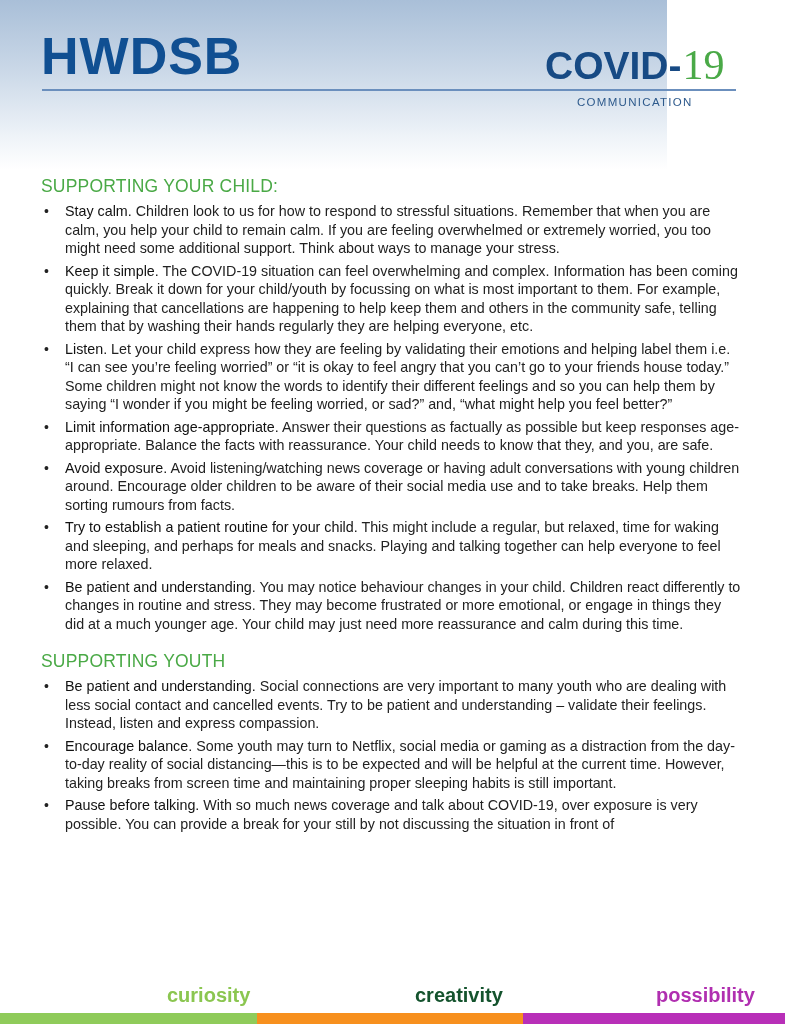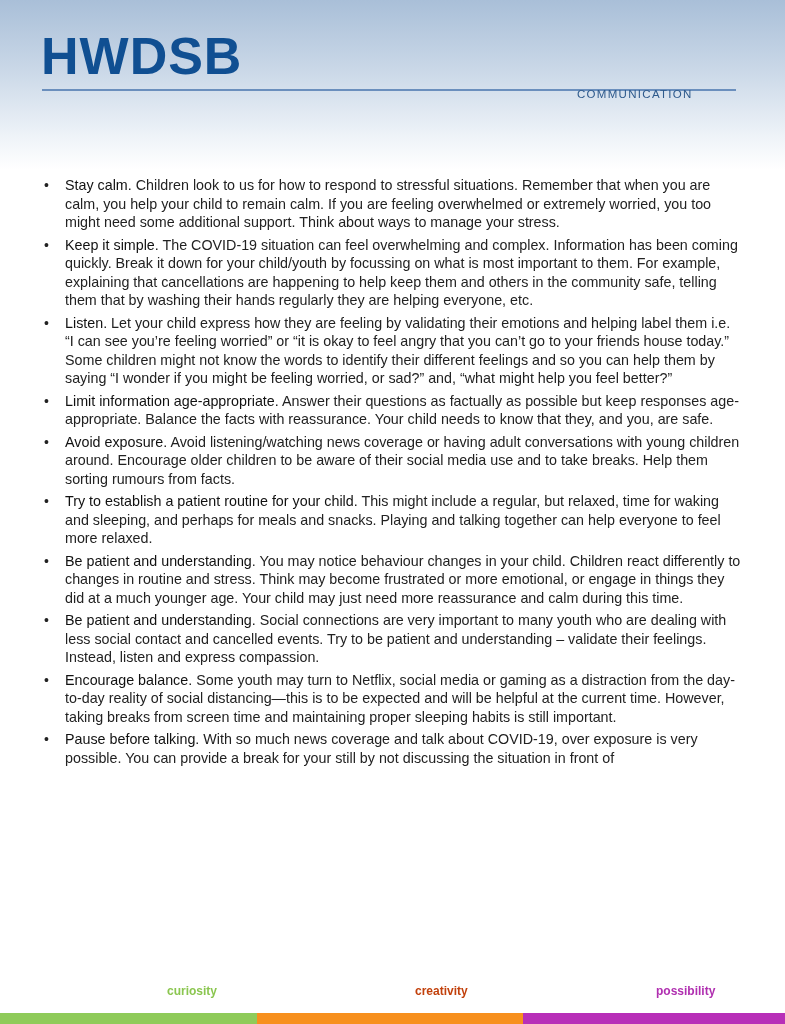--- a/index.html
+++ b/index.html
@@ -3,21 +3,21 @@
 <meta charset="utf-8">
 <style>
   html, body { margin: 0; padding: 0; }
   body {
     width: 785px; height: 1024px; overflow: hidden; position: relative;
     background: #ffffff;
     font-family: "Liberation Sans", sans-serif;
     color: #1f1f1f;
   }
   .header {
-    position: absolute; left: 0; top: 0; width: 785px; height: 170px;
+    position: absolute; left: 0; top: 0; width: 667px; height: 170px;
     background: linear-gradient(to bottom, #a9bfd8 0%, #c9d7e7 40%, #eef3f8 80%, #ffffff 100%);
   }
   .logo {
     position: absolute; left: 41px; top: 30px;
     font-family: "Liberation Sans", sans-serif; font-weight: bold;
     font-size: 52px; letter-spacing: 1px; color: #104f92; line-height: 1;
   }
   .rule {
     position: absolute; left: 42px; top: 89px; width: 694px; height: 2px;
     background: #6b8fbd;
@@ -27,21 +27,21 @@
   }
   .covid .word {
     font-family: "Liberation Sans", sans-serif; font-weight: bold;
     font-size: 39px; color: #174a84;
   }
   .covid .num {
     font-family: "Liberation Serif", serif;
     font-size: 42px; color: #4aa947; margin-left: 1px;
   }
   .comm {
-    position: absolute; left: 577px; top: 88px;
+    position: absolute; left: 577px; top: 96px;
     font-size: 11.5px; letter-spacing: 1.3px; color: #2e5a8c;
   }
   .content {
     position: absolute; left: 41px; top: 176px; width: 700px;
   }
   .section-title {
     color: #4aa946; font-size: 17.5px; margin: 0 0 5px 0; font-weight: normal;
     letter-spacing: 0.2px;
   }
   .section-title.second { margin-top: 18px; }
@@ -51,54 +51,59 @@
     font-size: 14.3px; line-height: 18.5px; color: #222;
   }
   ul.bullets li .dot {
     position: absolute; left: 3px; top: 0; font-size: 14px;
   }
   ul.bullets li b { font-weight: normal; color: #111; }
   .footer-words {
     position: absolute; left: 0; top: 984px; width: 785px; height: 28px;
   }
   .fw {
-    position: absolute; top: 0; font-weight: bold; font-size: 12px;
+    position: absolute; top: 0; font-weight: bold; font-size: 20px;
     font-family: "Liberation Sans", sans-serif;
   }
   .fw.curiosity { left: 167px; color: #8bc650; }
-  .fw.creativity { left: 415px; color: #c2410c; }
+  .fw.creativity { left: 415px; color: #14532d; }
   .fw.possibility { left: 656px; color: #b02fb0; }
   .footer-bar {
     position: absolute; left: 0; top: 1013px; width: 785px; height: 11px; display: flex;
   }
   .footer-bar div { height: 100%; }
   .fb1 { width: 257px; background: #8fcb5a; }
   .fb2 { width: 266px; background: #f7901e; }
   .fb3 { flex: 1; background: #b82fb8; }
 </style>
 </head>
 <body>
 
 <div class="header">
   <div class="logo">HWDSB</div>
   <div class="rule"></div>
+  <div class="covid">
+    <span class="word">COVID-</span><span class="num">19</span>
+  </div>
   <div class="comm">COMMUNICATION</div>
 </div>
 
 <div class="content">
+  <h2 class="section-title">SUPPORTING YOUR CHILD:</h2>
   <ul class="bullets">
     <li><span class="dot">•</span><b>Stay calm.</b><span> Children look to us for how to respond to stressful situations. Remember that when you are calm, you help your child to remain calm. If you are feeling overwhelmed or extremely worried, you too might need some additional support. Think about ways to manage your stress.</span></li>
     <li><span class="dot">•</span><b>Keep it simple.</b><span>  The COVID-19 situation can feel overwhelming and complex. Information has been coming quickly. Break it down for your child/youth by focussing on what is most important to them.  For example, explaining that cancellations are happening to help keep them and others in the community safe, telling them that by washing their hands regularly they are helping everyone, etc.</span></li>
     <li><span class="dot">•</span><b>Listen.</b><span> Let your child express how they are feeling by validating their emotions and helping label them i.e. “I can see you’re feeling worried” or “it is okay to feel angry that you can’t go to your friends house today.” Some children might not know the words to identify their different feelings and so you can help them by saying “I wonder if you might be feeling worried, or sad?” and, “what might help you feel better?”</span></li>
     <li><span class="dot">•</span><b>Limit information age-appropriate.</b><span> Answer their questions as factually as possible but keep responses age-appropriate. Balance the facts with reassurance. Your child needs to know that they, and you, are safe.</span></li>
     <li><span class="dot">•</span><b>Avoid exposure.</b><span> Avoid listening/watching news coverage or having adult conversations with young children around. Encourage older children to be aware of their social media use and to take breaks.  Help them sorting rumours from facts.</span></li>
     <li><span class="dot">•</span><b>Try to establish a patient routine for your child.</b><span> This might include a regular, but relaxed, time for waking and sleeping, and perhaps for meals and snacks. Playing and talking together can help everyone to feel more relaxed.</span></li>
-    <li><span class="dot">•</span><b>Be patient and understanding</b><span>. You may notice behaviour changes in your child. Children react differently to changes in routine and stress. Think may become frustrated or more emotional, or engage in things they did at a much younger age. Your child may just need more reassurance and calm during this time.</span></li>
+    <li><span class="dot">•</span><b>Be patient and understanding</b><span>. You may notice behaviour changes in your child. Children react differently to changes in routine and stress. They may become frustrated or more emotional, or engage in things they did at a much younger age. Your child may just need more reassurance and calm during this time.</span></li>
   </ul>
 
+  <h2 class="section-title second">SUPPORTING YOUTH</h2>
   <ul class="bullets">
     <li><span class="dot">•</span><b>Be patient and understanding.</b><span> Social connections are very important to many youth who are dealing with less social contact and cancelled events. Try to be patient and understanding – validate their feelings. Instead, listen and express compassion.</span></li>
     <li><span class="dot">•</span><b>Encourage balance.</b><span> Some youth may turn to Netflix, social media or gaming as a distraction from the day-to-day reality of social distancing—this is to be expected and will be helpful at the current time. However, taking breaks from screen time and maintaining proper sleeping habits is still important.</span></li>
     <li><span class="dot">•</span><b>Pause before talking.</b><span> With so much news coverage and talk about COVID-19, over exposure is very possible. You can provide a break for your still by not discussing the situation in front of</span></li>
   </ul>
 </div>
 
 <div class="footer-words">
   <span class="fw curiosity">curiosity</span>
   <span class="fw creativity">creativity</span>

